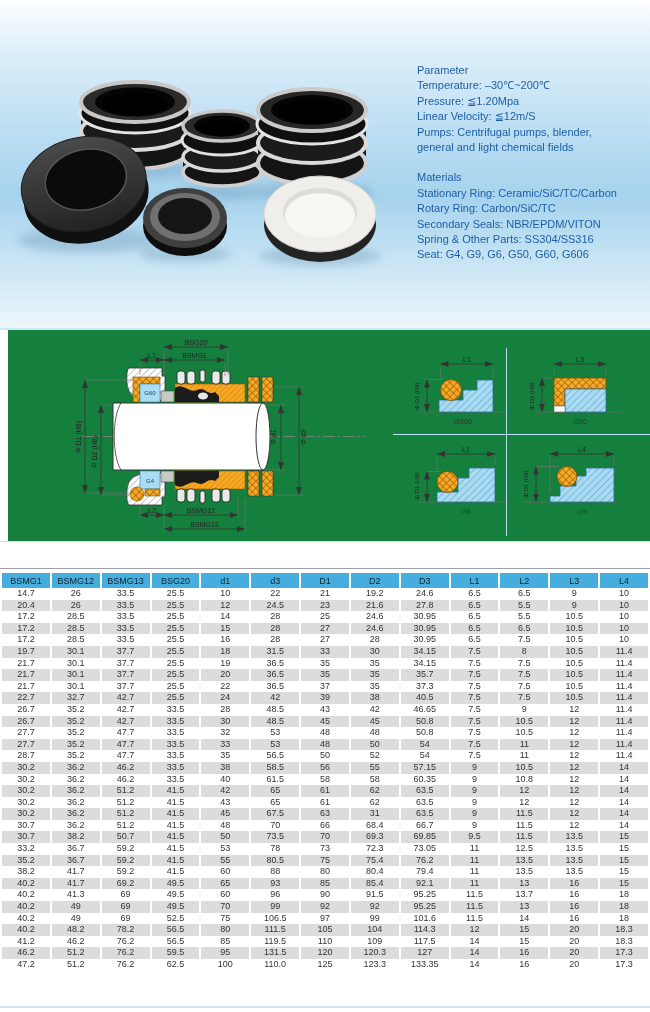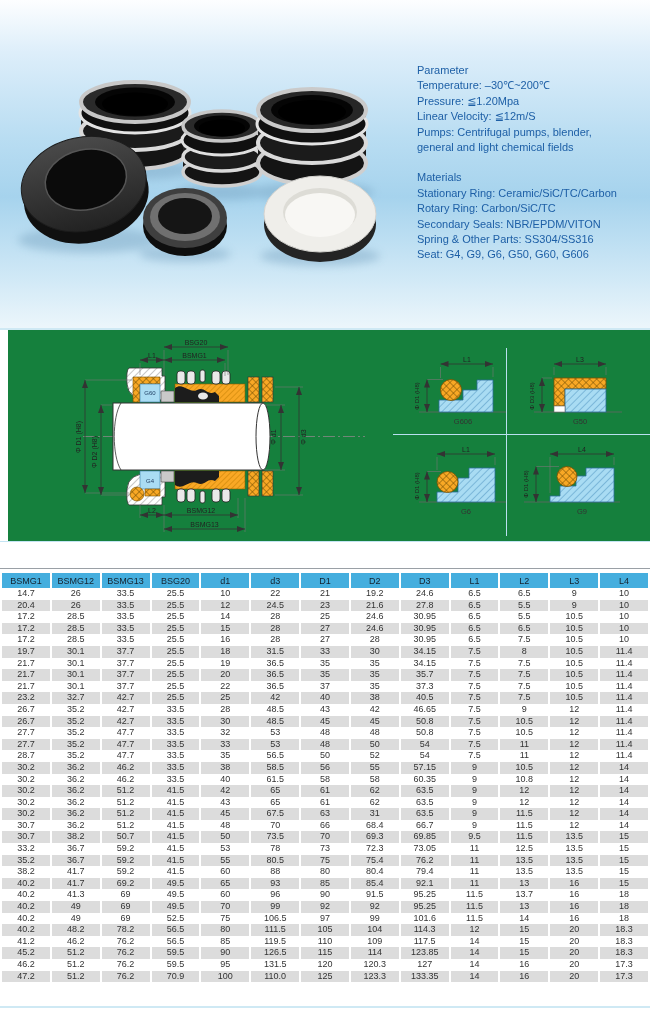--- a/index.html
+++ b/index.html
@@ -490,27 +490,27 @@
             <td>36.5</td>
             <td>37</td>
             <td>35</td>
             <td>37.3</td>
             <td>7.5</td>
             <td>7.5</td>
             <td>10.5</td>
             <td>11.4</td>
           </tr>
           <tr>
-            <td>23.2</td>
+            <td>22.7</td>
             <td>32.7</td>
             <td>42.7</td>
             <td>25.5</td>
-            <td>25</td>
+            <td>24</td>
             <td>42</td>
-            <td>40</td>
+            <td>39</td>
             <td>38</td>
             <td>40.5</td>
             <td>7.5</td>
             <td>7.5</td>
             <td>10.5</td>
             <td>11.4</td>
           </tr>
           <tr>
             <td>26.7</td>
             <td>35.2</td>
@@ -820,54 +820,39 @@
             <td>119.5</td>
             <td>110</td>
             <td>109</td>
             <td>117.5</td>
             <td>14</td>
             <td>15</td>
             <td>20</td>
             <td>18.3</td>
           </tr>
           <tr>
-            <td>45.2</td>
-            <td>51.2</td>
-            <td>76.2</td>
-            <td>59.5</td>
-            <td>90</td>
-            <td>126.5</td>
-            <td>115</td>
-            <td>114</td>
-            <td>123.85</td>
-            <td>14</td>
-            <td>15</td>
-            <td>20</td>
-            <td>18.3</td>
-          </tr>
-          <tr>
             <td>46.2</td>
             <td>51.2</td>
             <td>76.2</td>
             <td>59.5</td>
             <td>95</td>
             <td>131.5</td>
             <td>120</td>
             <td>120.3</td>
             <td>127</td>
             <td>14</td>
             <td>16</td>
             <td>20</td>
             <td>17.3</td>
           </tr>
           <tr>
             <td>47.2</td>
             <td>51.2</td>
             <td>76.2</td>
-            <td>70.9</td>
+            <td>62.5</td>
             <td>100</td>
             <td>110.0</td>
             <td>125</td>
             <td>123.3</td>
             <td>133.35</td>
             <td>14</td>
             <td>16</td>
             <td>20</td>
             <td>17.3</td>
           </tr>

